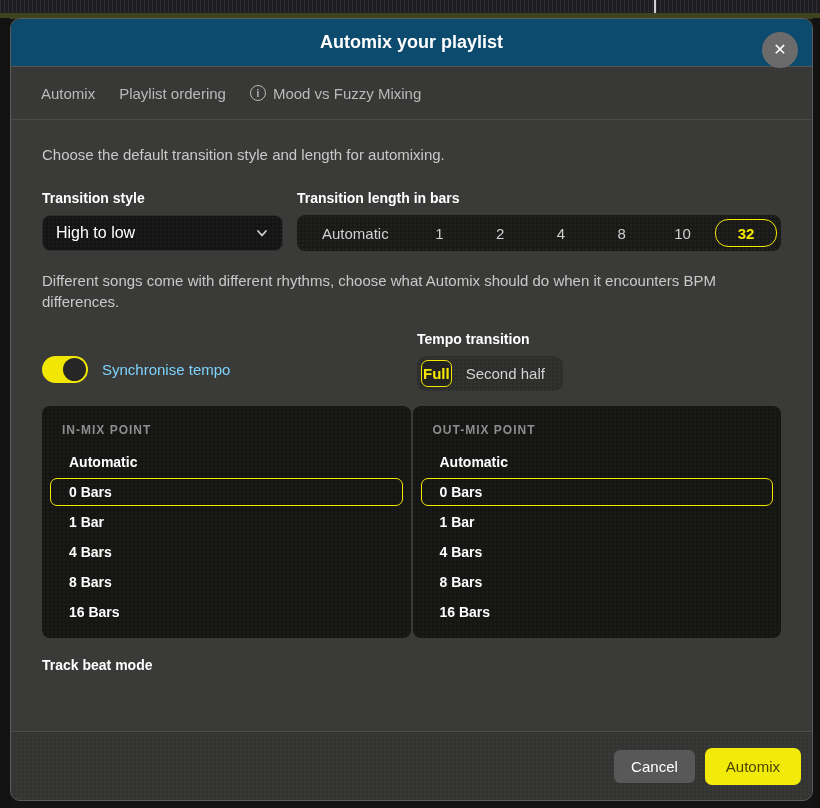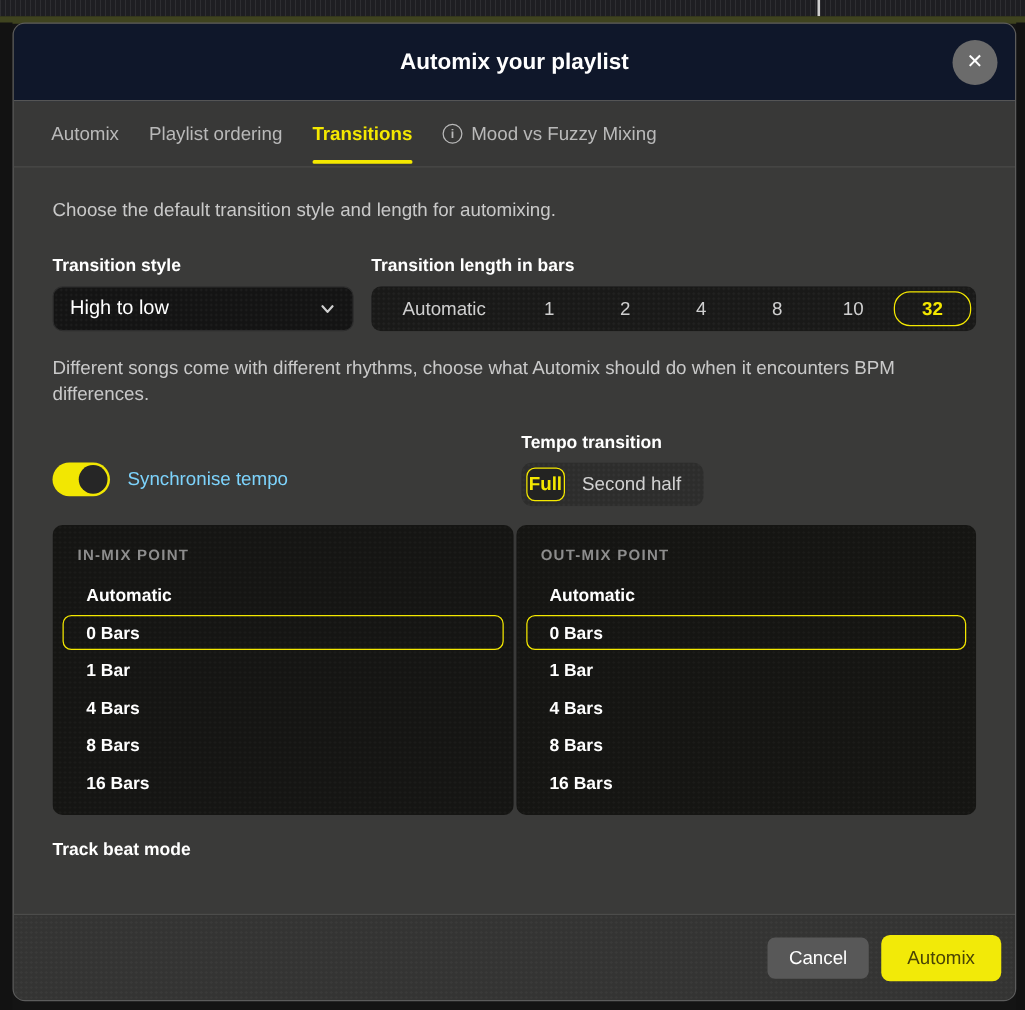--- a/index.html
+++ b/index.html
@@ -29,21 +29,21 @@
 
   
   .modal {
     position:absolute; left:10px; top:18px; width:803px; height:783px;
     background:#3a3a39;
     border:1px solid #5c5c5c;
     border-radius:10px;
     overflow:hidden;
   }
   .modal-header {
-    position:relative; height:62px; background:#0f172a;
+    position:relative; height:48px; background:#0c4a6e;
     border-bottom:1px solid #555;
     display:flex; align-items:center; justify-content:center;
   }
   .modal-title { font-size:18px; font-weight:bold; color:#fff; }
   .close-btn {
     position:absolute; right:14px; top:13px; width:36px; height:36px;
     border-radius:50%; background:#6b6b6b; border:none;
     color:#fff; font-size:16px; line-height:36px; text-align:center; cursor:pointer;
   }
   
@@ -183,23 +183,20 @@
       <span>✕</span>
     </button>
   </div>
 
   <div class="tab-bar">
     <button class="tab">
       <span>Automix</span>
     </button>
     <button class="tab">
       <span>Playlist ordering</span>
-    </button>
-    <button class="tab active">
-      <span>Transitions</span>
     </button>
     <button class="tab">
       <span class="info-circle">i</span>
       <span>Mood vs Fuzzy Mixing</span>
     </button>
   </div>
 
   <div class="modal-body">
 
     <p class="note first">Choose the default transition style and length for automixing.</p>

